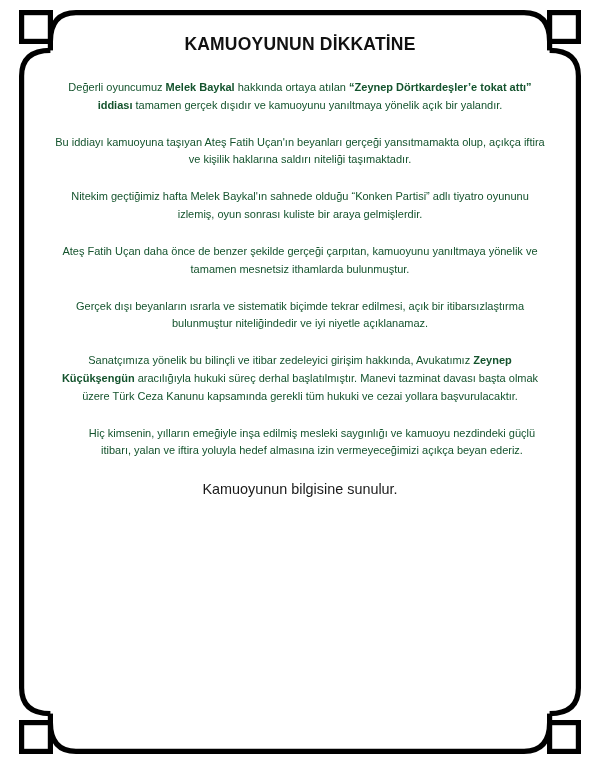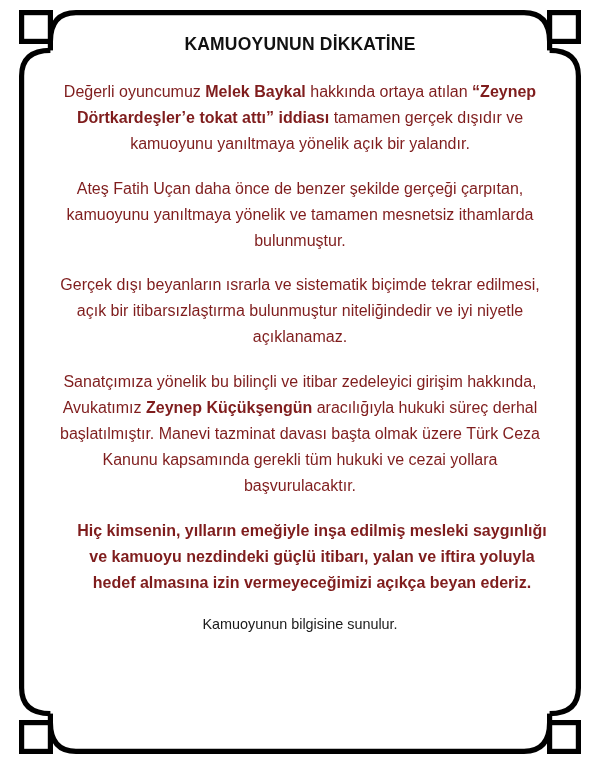--- a/index.html
+++ b/index.html
@@ -39,32 +39,32 @@
     text-align: center;
     font-size: 17.5px;
     font-weight: bold;
     letter-spacing: 0.2px;
     margin: 0 0 24px 0;
     color: #111111;
   }
 
   .notice-paragraph {
     text-align: center;
-    font-size: 16px;
+    font-size: 11px;
     line-height: 1.62;
     margin: 0 0 19px 0;
-    color: #7f1d1d;
+    color: #14532d;
   }
 
   .notice-paragraph b {
     font-weight: bold;
   }
 
   .paragraph-emphasis {
-    font-weight: bold;
+    font-weight: normal;
     margin-left: 24px;
   }
 
   #signature-block {
     text-align: center;
   }
 
   .signature-line {
     text-align: center;
     font-size: 14.4px;
@@ -116,20 +116,22 @@
     </g>
   </g>
 </svg>
 
 <div id="announcement-card">
 
   <h1 id="notice-title">KAMUOYUNUN DİKKATİNE</h1>
 
   <div id="paragraph-container">
       <p class="notice-paragraph">Değerli oyuncumuz <b>Melek Baykal</b> hakkında ortaya atılan <b>“Zeynep Dörtkardeşler’e tokat attı” iddiası</b> tamamen gerçek dışıdır ve kamuoyunu yanıltmaya yönelik açık bir yalandır.</p>
+      <p class="notice-paragraph">Bu iddiayı kamuoyuna taşıyan Ateş Fatih Uçan'ın beyanları gerçeği yansıtmamakta olup, açıkça iftira ve kişilik haklarına saldırı niteliği taşımaktadır.</p>
+      <p class="notice-paragraph">Nitekim geçtiğimiz hafta Melek Baykal'ın sahnede olduğu “Konken Partisi” adlı tiyatro oyununu izlemiş, oyun sonrası kuliste bir araya gelmişlerdir.</p>
       <p class="notice-paragraph">Ateş Fatih Uçan daha önce de benzer şekilde gerçeği çarpıtan, kamuoyunu yanıltmaya yönelik ve tamamen mesnetsiz ithamlarda bulunmuştur.</p>
       <p class="notice-paragraph">Gerçek dışı beyanların ısrarla ve sistematik biçimde tekrar edilmesi, açık bir itibarsızlaştırma bulunmuştur niteliğindedir ve iyi niyetle açıklanamaz.</p>
       <p class="notice-paragraph">Sanatçımıza yönelik bu bilinçli ve itibar zedeleyici girişim hakkında, Avukatımız <b>Zeynep Küçükşengün</b> aracılığıyla hukuki süreç derhal başlatılmıştır. Manevi tazminat davası başta olmak üzere Türk Ceza Kanunu kapsamında gerekli tüm hukuki ve cezai yollara başvurulacaktır.</p>
       <p class="notice-paragraph paragraph-emphasis">Hiç kimsenin, yılların emeğiyle inşa edilmiş mesleki saygınlığı ve kamuoyu nezdindeki güçlü itibarı, yalan ve iftira yoluyla hedef almasına izin vermeyeceğimizi açıkça beyan ederiz.</p>
     </div>
 
   <div id="signature-block">
     <p class="signature-line">Kamuoyunun bilgisine sunulur.</p>
   </div>
 

